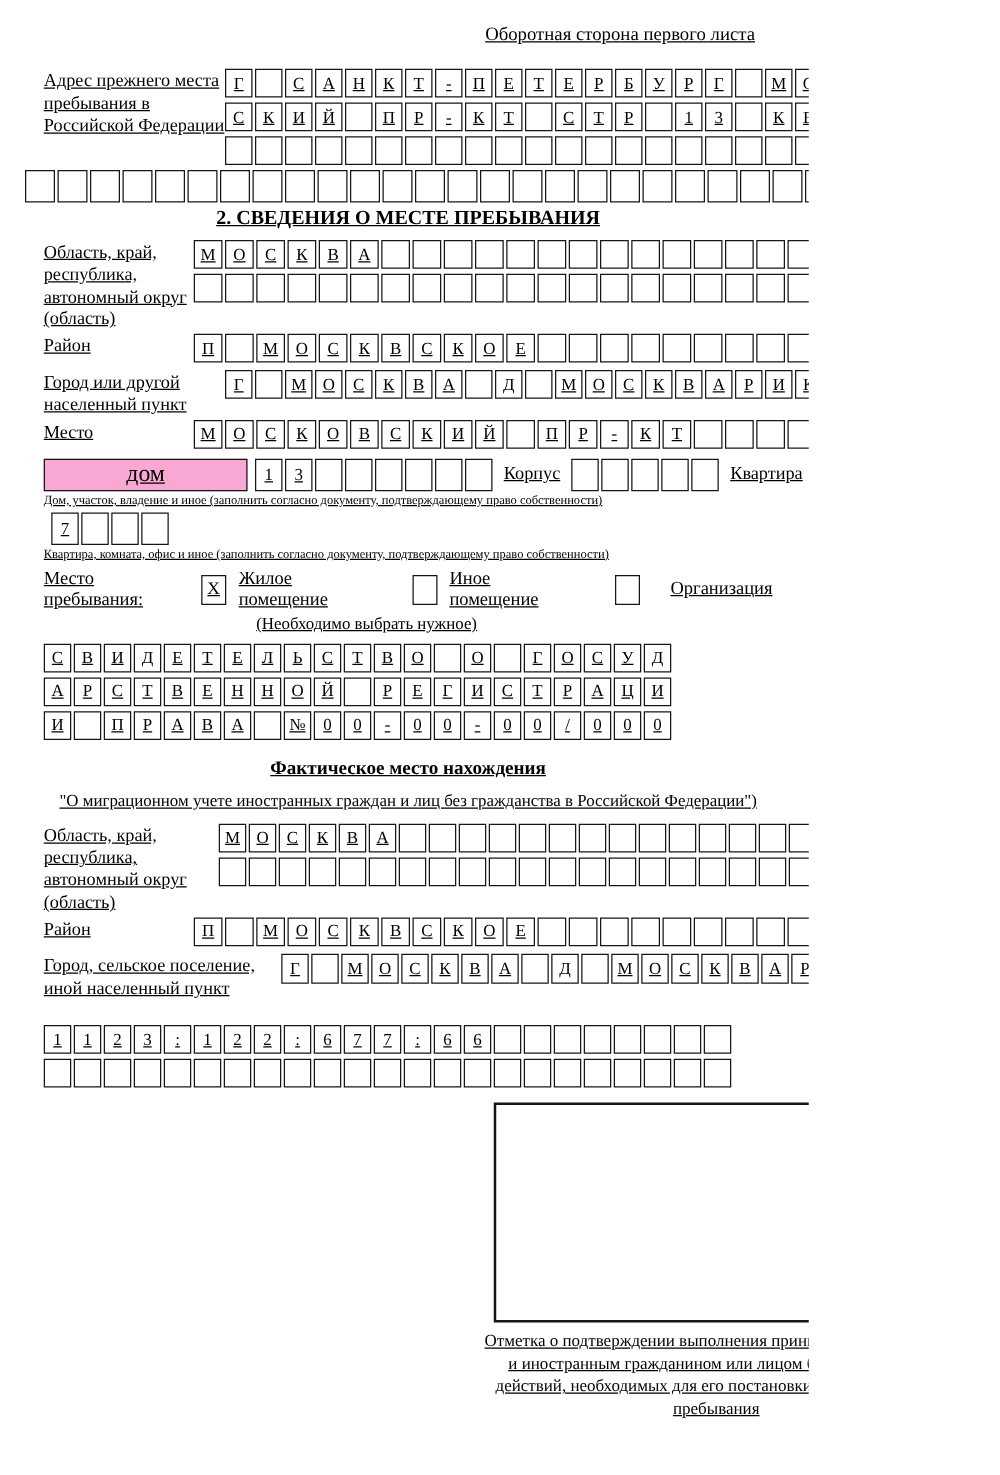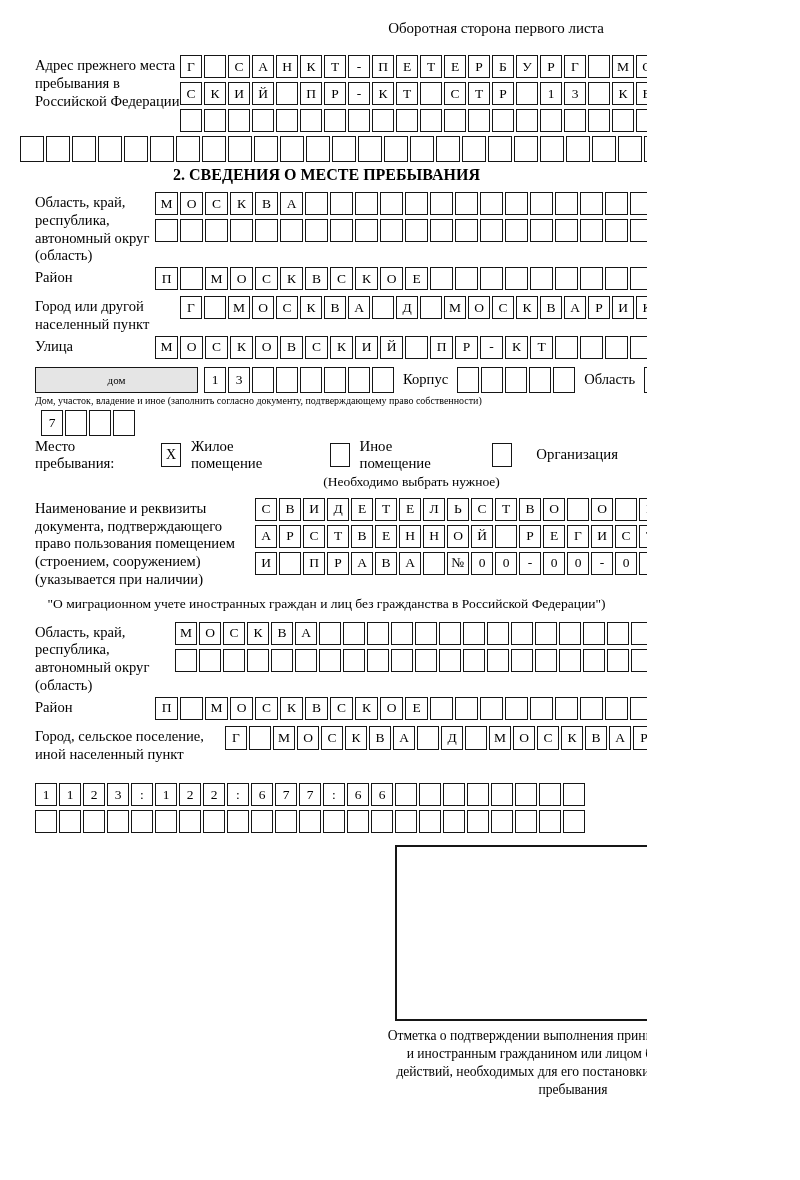--- a/index.html
+++ b/index.html
@@ -1,19 +1,19 @@
 <!DOCTYPE html>
 <html><head>
 <meta charset="utf-8">
 <style>
   html,body{margin:0;padding:0;background:#ffffff;}
   .page{
     width:647px;height:1180px;box-sizing:border-box;
     padding:20px 29px 0 35px;position:relative;overflow:hidden;
-    font-family:"Liberation Serif","DejaVu Serif",serif;color:#000;background:#fff;
+    font-family:"Liberation Serif","DejaVu Serif",serif;color:#000;background:#fff;text-decoration:underline;
   }
   .corner{ text-align:right;font-size:15px;padding-right:14px;margin-bottom:18px; }
 
   .flexrow{ display:flex;align-items:flex-start; }
   .lbl{ font-size:14.6px;line-height:1.22;flex:none;padding-top:2px; }
   .w120{width:120px;} .w145{width:145px;} .w140{width:140px;} .w190{width:190px;} .w155{width:155px;} .w220{width:220px;}
   .rows{ display:flex;flex-direction:column; }
 
   .cellrow{ display:flex;gap:2px;margin-bottom:4px; }
   .cell{
@@ -21,32 +21,32 @@
     width:var(--cw,22px);height:var(--chh,23px);
     border:1.7px solid #161616;background:#fff;
     display:flex;align-items:center;justify-content:center;
     font-size:13.5px;
   }
   .note{ text-align:center;font-size:13.5px;margin:0 0 4px 0; }
   .sec-title{ text-align:center;font-weight:bold;font-size:16px;margin:2px 0 8px 0; }
 
   .labelbox{
     box-sizing:border-box;border:1.8px solid #161616;height:26px;flex:none;
-    display:flex;align-items:center;justify-content:center;font-size:11px;background:#e5e5e5;
+    display:flex;align-items:center;justify-content:center;font-size:19px;background:#f9a8d4;
   }
   .inline-lbl{ font-size:14.6px;margin:22px 9px 0 9px;flex:none; }
   .caption{ font-size:10px;margin:1px 0 4px 0; }
 
   .stayrow{ display:flex;align-items:center;font-size:14.8px;margin:2px 0 2px 0; }
   .chk{
     box-sizing:border-box;width:20px;height:24px;border:1.7px solid #161616;
     display:flex;align-items:center;justify-content:center;font-size:14px;
     margin:0 10px 0 6px;flex:none;background:#fff;
   }
-  .staynote{ font-size:13.5px;margin:0 0 8px 170px;text-align:center; }
+  .staynote{ font-size:13.5px;margin:0 0 8px 170px; }
 
   .fact-title{ text-align:center;font-weight:bold;font-size:15.3px;margin:10px 0 8px 0; }
   .fact-note{ text-align:center;font-size:13.5px;line-height:1.4;margin-bottom:8px; }
 
   .stampbox{
     box-sizing:border-box;width:357px;height:176px;border:2px solid #161616;
     margin:8px 0 6px 360px;background:#fff;
   }
   .stampcap{
     width:380px;margin-left:348px;text-align:center;
@@ -289,21 +289,21 @@
         <div class="cell">И</div>
         <div class="cell">К</div>
         <div class="cell">И</div>
         <div class="cell"></div>
         <div class="cell"></div>
         <div class="cell"></div>
       </div>
   </div>
 
   <div class="flexrow mb4">
-    <div class="lbl w120">Улица</div>
+    <div class="lbl w120">Место</div>
     <div class="cellrow" style="--cw:23px">
         <div class="cell">М</div>
         <div class="cell">О</div>
         <div class="cell">С</div>
         <div class="cell">К</div>
         <div class="cell">О</div>
         <div class="cell">В</div>
         <div class="cell">С</div>
         <div class="cell">К</div>
         <div class="cell">И</div>
@@ -338,52 +338,52 @@
         <div class="cell"></div>
       </div>
     <div class="inline-lbl" style="margin-top:0">Корпус</div>
     <div class="cellrow" style="--cw:22px;--chh:26px;margin:0">
         <div class="cell"></div>
         <div class="cell"></div>
         <div class="cell"></div>
         <div class="cell"></div>
         <div class="cell"></div>
       </div>
-    <div class="inline-lbl" style="margin-top:0">Область</div>
+    <div class="inline-lbl" style="margin-top:0">Квартира</div>
     <div class="cellrow" style="--cw:22px;--chh:26px;margin:0">
         <div class="cell">1</div>
         <div class="cell"></div>
         <div class="cell"></div>
         <div class="cell"></div>
       </div>
   </div>
   <div class="caption">Дом, участок, владение и иное (заполнить согласно документу, подтверждающему право собственности)</div>
 
   <div class="flexrow mb2" style="align-items:center">
     <div class="cellrow" style="--cw:22px;--chh:26px;margin:0 0 0 6px">
         <div class="cell">7</div>
         <div class="cell"></div>
         <div class="cell"></div>
         <div class="cell"></div>
       </div>
   </div>
+  <div class="caption mb6">Квартира, комната, офис и иное (заполнить согласно документу, подтверждающему право собственности)</div>
 
   <div class="stayrow">
     <span>Место пребывания:</span>
     <span class="chk">X</span>
     <span>Жилое помещение</span>
     <span class="chk" style="margin-left:24px"></span>
     <span>Иное помещение</span>
     <span class="chk" style="margin-left:28px"></span>
     <span style="margin-left:14px">Организация</span>
   </div>
   <div class="staynote">(Необходимо выбрать нужное)</div>
 
   <div class="flexrow mb6">
-    <div class="lbl w220">Наименование и реквизиты документа, подтверждающего право пользования помещением (строением, сооружением) (указывается при наличии)</div>
     <div class="rows">
       <div class="cellrow" style="--cw:22px">
           <div class="cell">С</div>
           <div class="cell">В</div>
           <div class="cell">И</div>
           <div class="cell">Д</div>
           <div class="cell">Е</div>
           <div class="cell">Т</div>
           <div class="cell">Е</div>
           <div class="cell">Л</div>
@@ -443,20 +443,21 @@
           <div class="cell">0</div>
           <div class="cell">0</div>
           <div class="cell">/</div>
           <div class="cell">0</div>
           <div class="cell">0</div>
           <div class="cell">0</div>
         </div>
     </div>
   </div>
 
+  <div class="fact-title">Фактическое место нахождения</div>
   <div class="fact-note">
     <div>"О миграционном учете иностранных граждан и лиц без гражданства в Российской Федерации")</div>
   </div>
 
   <div class="flexrow mb2">
     <div class="lbl w140">Область, край, республика, автономный округ (область)</div>
     <div class="rows">
       <div class="cellrow" style="--cw:22px">
           <div class="cell">М</div>
           <div class="cell">О</div>

